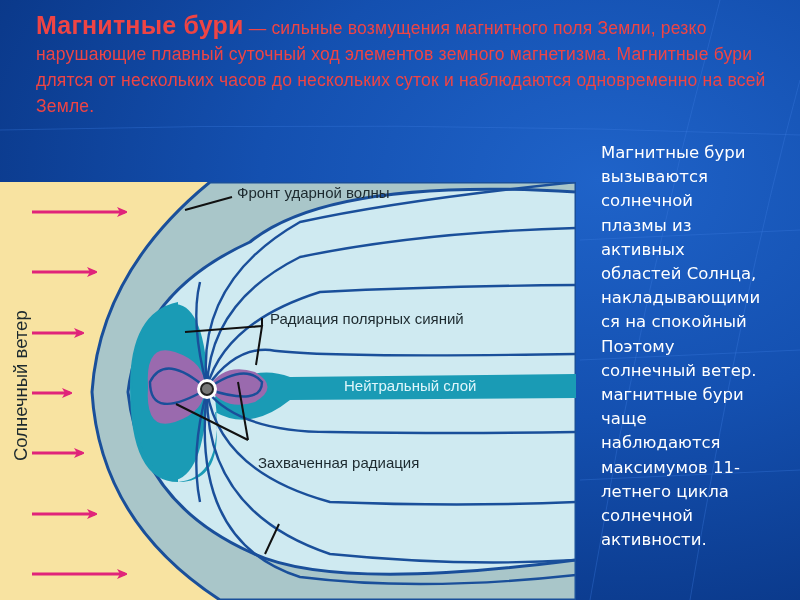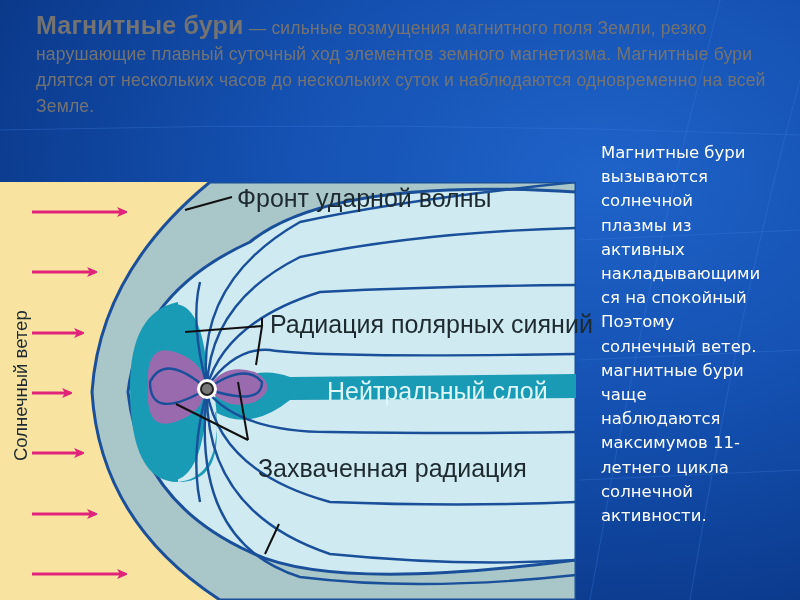--- a/index.html
+++ b/index.html
@@ -4,35 +4,35 @@
 <style>
   html, body { margin:0; padding:0; }
   body {
     width:800px; height:600px; overflow:hidden; position:relative;
     background: radial-gradient(ellipse at 75% 30%, #1f63c9 0%, #1450b0 40%, #0b3a8c 75%, #082e72 100%);
     font-family: "DejaVu Sans", sans-serif;
   }
   .bg-grid { position:absolute; inset:0; pointer-events:none; }
   .header {
     position:absolute; left:36px; top:12px; width:750px;
-    color:#737373; font-family:"Liberation Sans", sans-serif;
+    color:#ef4444; font-family:"Liberation Sans", sans-serif;
     font-size:17.5px; line-height:26px; letter-spacing:0.2px;
   }
   .header .term { font-weight:bold; font-size:25px; }
   .side-text {
     position:absolute; left:601px; top:141px; width:195px;
     color:#fff; font-family:"DejaVu Sans", sans-serif;
     font-size:16.5px; line-height:24.2px;
   }
   .side-text div { white-space:nowrap; }
   .diagram { position:absolute; left:0; top:182px; width:576px; height:418px; }
   .diagram svg { display:block; }
   .lbl {
     position:absolute; font-family:"Liberation Sans", sans-serif;
-    font-size:25px; color:#1d2a2f; white-space:nowrap;
+    font-size:15px; color:#1d2a2f; white-space:nowrap;
   }
   .lbl.light { color:#dff6fb; }
   .vert {
     position:absolute; left:-53px; top:192px; width:150px; height:24px;
     transform:rotate(-90deg); transform-origin:center center;
     font-family:"Liberation Sans", sans-serif; font-size:18.5px; color:#1d2a2f;
     text-align:center; white-space:nowrap;
   }
 </style>
 </head>
@@ -52,20 +52,21 @@
 <div class="header">
   <span class="term">Магнитные бури</span><span> — сильные возмущения магнитного поля Земли, резко нарушающие плавный суточный ход элементов земного магнетизма. Магнитные бури длятся от нескольких часов до нескольких суток и наблюдаются одновременно на всей Земле.</span>
 </div>
 
 <div class="side-text">
   <div>Магнитные бури</div>
   <div>вызываются</div>
   <div>солнечной</div>
   <div>плазмы из</div>
   <div>активных</div>
+  <div>областей Солнца,</div>
   <div>накладывающими</div>
   <div>ся на спокойный</div>
   <div>Поэтому</div>
   <div>солнечный ветер.</div>
   <div>магнитные бури</div>
   <div>чаще</div>
   <div>наблюдаются</div>
   <div>максимумов 11-</div>
   <div>летнего цикла</div>
   <div>солнечной</div>
@@ -128,16 +129,16 @@
       <line x1="32" y1="151" x2="82" y2="151"></line>
       <line x1="32" y1="211" x2="70" y2="211"></line>
       <line x1="32" y1="271" x2="82" y2="271"></line>
       <line x1="32" y1="332" x2="95" y2="332"></line>
       <line x1="32" y1="392" x2="125" y2="392"></line>
     </g>
   </svg>
 
   <div class="lbl" style="left:237px; top:2px;">Фронт ударной волны</div>
   <div class="lbl" style="left:270px; top:128px;">Радиация полярных сияний</div>
-  <div class="lbl light" style="left:327px; top:195px;">Нейтральный слой</div>
+  <div class="lbl light" style="left:344px; top:195px;">Нейтральный слой</div>
   <div class="lbl" style="left:258px; top:272px;">Захваченная радиация</div>
   <div class="vert">Солнечный ветер</div>
 </div>
 
 </body></html>

